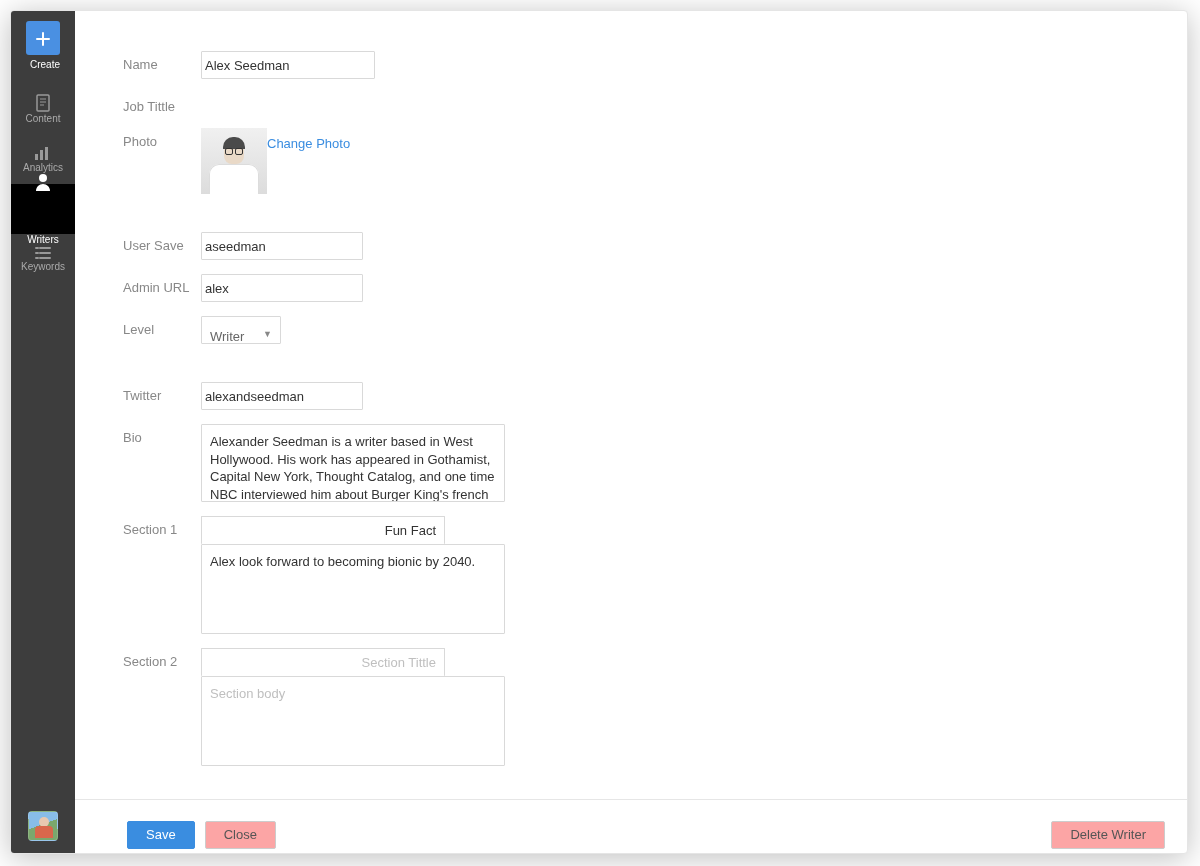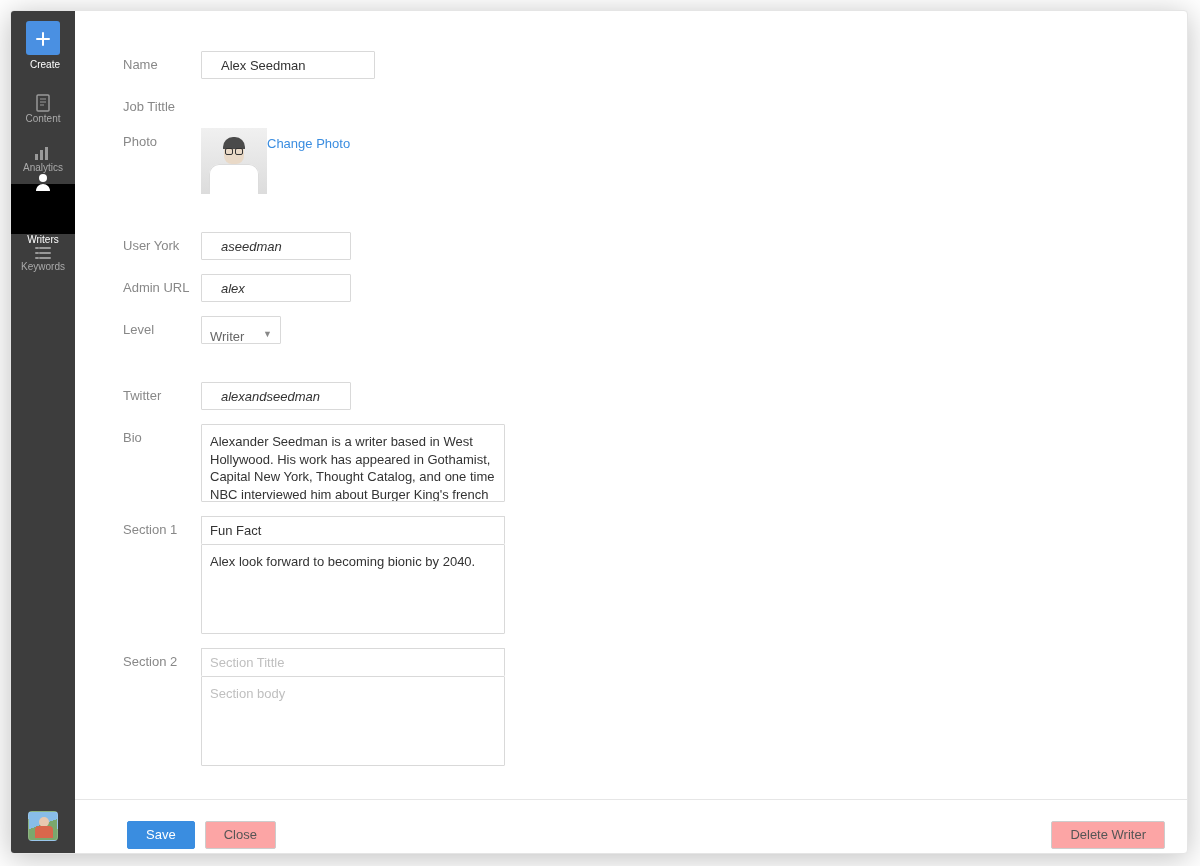--- a/index.html
+++ b/index.html
@@ -132,24 +132,24 @@
   input[type=text], .select, textarea {
     border: 1px solid #d9d9d9;
     background: #fff;
     font-family: inherit;
     font-size: 13px;
     color: #333;
     border-radius: 1px;
   }
   input[type=text] {
     height: 28px;
-    padding: 0 19px;
+    padding: 0 3px;
   }
   .w-narrow { width: 174px; }
-  .w-mid { width: 150px; font-style: italic; }
+  .w-mid { width: 162px; }
   .select {
     width: 80px;
     height: 28px;
     padding: 12px 8px;
     display: flex;
     align-items: flex-start;
     justify-content: space-between;
     cursor: pointer;
     color: #666;
   }
@@ -197,24 +197,25 @@
     background:#fff;border-radius:10px 10px 0 0;
     box-shadow: inset 0 0 0 1px #dcdcdc;
   }
   .link {
     color: #3a8de0;
     font-size: 13px;
     cursor: pointer;
     margin-top: 8px;
   }
   .section-group .sec-title {
-    width: 304px;
+    width: 244px;
     height: 28px;
     padding: 0 8px;
     border-bottom: none;
+    text-align: right;
   }
   .section-group textarea {
     height: 90px;
   }
   .gap-block { height: 24px; }
   textarea::placeholder, input::placeholder { color: #bfbfbf; }
   
   .footer {
     height: 54px;
     border-top: 1px solid #e6e6e6;
@@ -323,21 +324,21 @@
               <div class="hair"></div>
               <div class="glasses"></div>
           </div>
           <span class="link">Change Photo</span>
         </div>
       </div>
 
       <div class="gap-block"></div>
 
       <div class="row">
-        <div class="label">User York</div>
+        <div class="label">User Save</div>
         <input type="text" class="w-mid" value="aseedman" style="">
       </div>
 
       <div class="row">
         <div class="label">Admin URL</div>
         <input type="text" class="w-mid" value="alex" style="">
       </div>
 
       <div class="row">
         <div class="label">Level</div>

